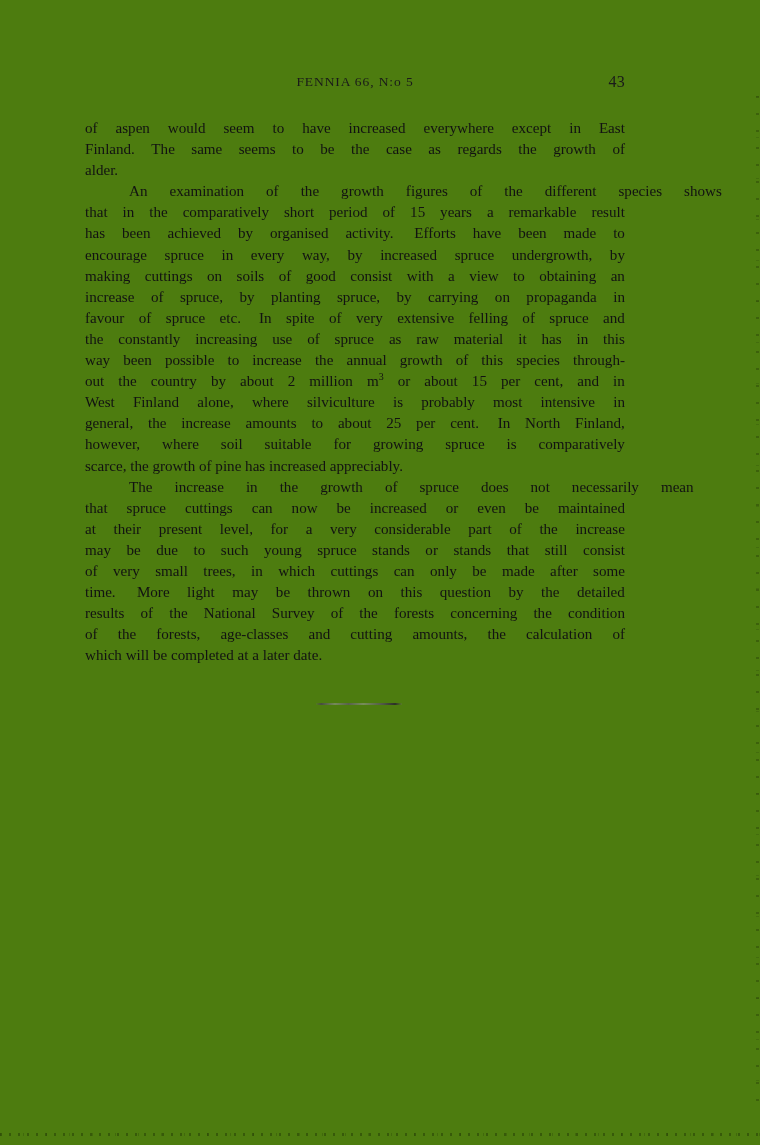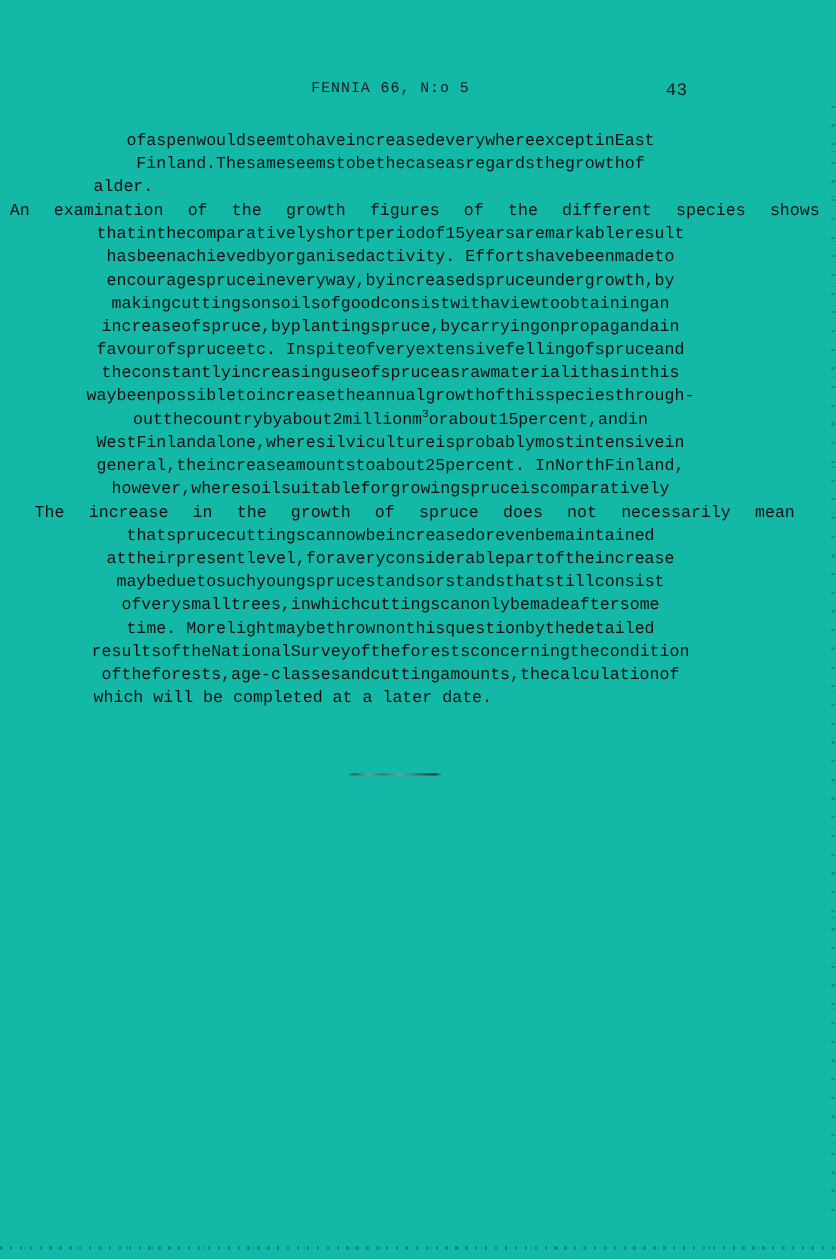--- a/index.html
+++ b/index.html
@@ -14,22 +14,21 @@
     position: relative;
     overflow: hidden;
     font-family: "Liberation Serif", "DejaVu Serif", serif;
     color: #111111;
     -webkit-font-smoothing: antialiased;
   }
 
   .page {
     position: absolute;
     inset: 0;
-    background: #14b8a6;
-    font-family: Liberation Mono, monospace;
+    background: #4d7c0f;
   }
 
   
   .running-head {
     position: absolute;
     top: 74px;
     left: 85px;
     width: 540px;
     height: 20px;
   }
@@ -73,21 +72,21 @@
     display: block;
     height: 21.1px;
     font-size: 15.1px;
     line-height: 21.1px;
     white-space: nowrap;
     color: #121212;
   }
   
   .line.j {
     display: flex;
-    justify-content: center;
+    justify-content: space-between;
     white-space: normal;
   }
   .line.j > .w {
     display: inline-block;
     white-space: pre;
   }
   
   .line.last {
     display: block;
   }
@@ -368,20 +367,21 @@
           <span class="w">however,</span>
           <span class="w">where</span>
           <span class="w">soil</span>
           <span class="w">suitable</span>
           <span class="w">for</span>
           <span class="w">growing</span>
           <span class="w">spruce</span>
           <span class="w">is</span>
           <span class="w">comparatively</span>
         </span>
+        <span class="line last">scarce, the growth of pine has increased appreciably.</span>
       </p>
       <p class="para">
         <span class="line j indent">
           <span class="w">The</span>
           <span class="w">increase</span>
           <span class="w">in</span>
           <span class="w">the</span>
           <span class="w">growth</span>
           <span class="w">of</span>
           <span class="w">spruce</span>

